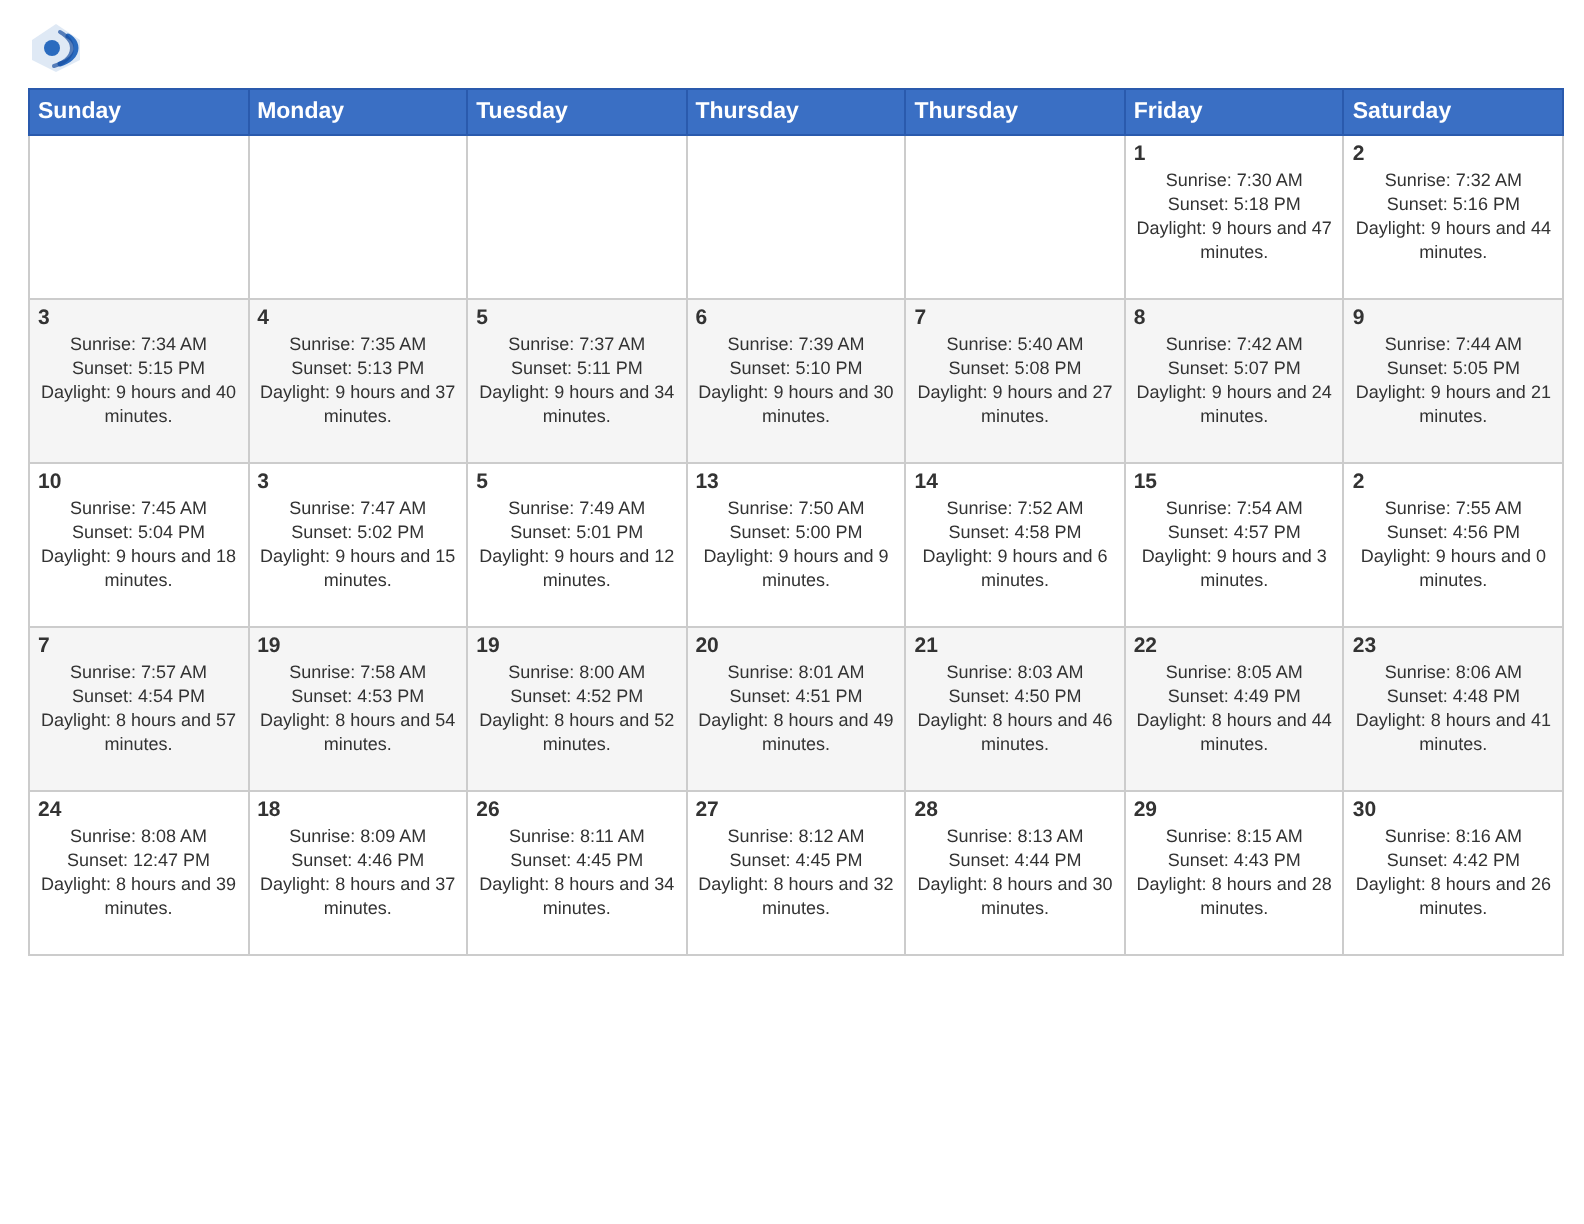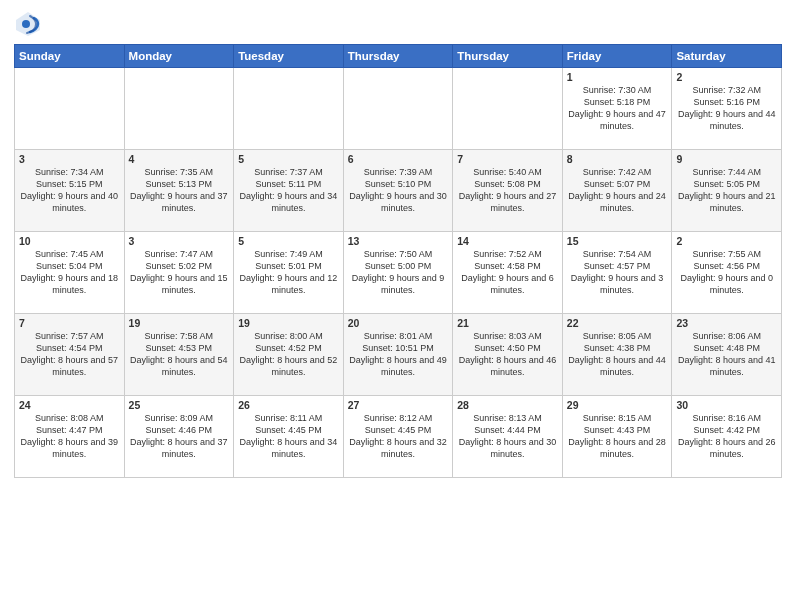--- a/index.html
+++ b/index.html
@@ -253,51 +253,51 @@
           </td>
           <td>
             <span class="day-num">19</span>
             <div class="day-info">Sunrise: 8:00 AM
 Sunset: 4:52 PM
 Daylight: 8 hours and 52 minutes.</div>
           </td>
           <td>
             <span class="day-num">20</span>
             <div class="day-info">Sunrise: 8:01 AM
-Sunset: 10:51 PM
+Sunset: 4:51 PM
 Daylight: 8 hours and 49 minutes.</div>
           </td>
           <td>
             <span class="day-num">21</span>
             <div class="day-info">Sunrise: 8:03 AM
 Sunset: 4:50 PM
 Daylight: 8 hours and 46 minutes.</div>
           </td>
           <td>
             <span class="day-num">22</span>
             <div class="day-info">Sunrise: 8:05 AM
-Sunset: 4:38 PM
+Sunset: 4:49 PM
 Daylight: 8 hours and 44 minutes.</div>
           </td>
           <td>
             <span class="day-num">23</span>
             <div class="day-info">Sunrise: 8:06 AM
 Sunset: 4:48 PM
 Daylight: 8 hours and 41 minutes.</div>
           </td>
         </tr>
         <tr>
           <td>
             <span class="day-num">24</span>
             <div class="day-info">Sunrise: 8:08 AM
-Sunset: 4:47 PM
+Sunset: 12:47 PM
 Daylight: 8 hours and 39 minutes.</div>
           </td>
           <td>
-            <span class="day-num">25</span>
+            <span class="day-num">18</span>
             <div class="day-info">Sunrise: 8:09 AM
 Sunset: 4:46 PM
 Daylight: 8 hours and 37 minutes.</div>
           </td>
           <td>
             <span class="day-num">26</span>
             <div class="day-info">Sunrise: 8:11 AM
 Sunset: 4:45 PM
 Daylight: 8 hours and 34 minutes.</div>
           </td>

